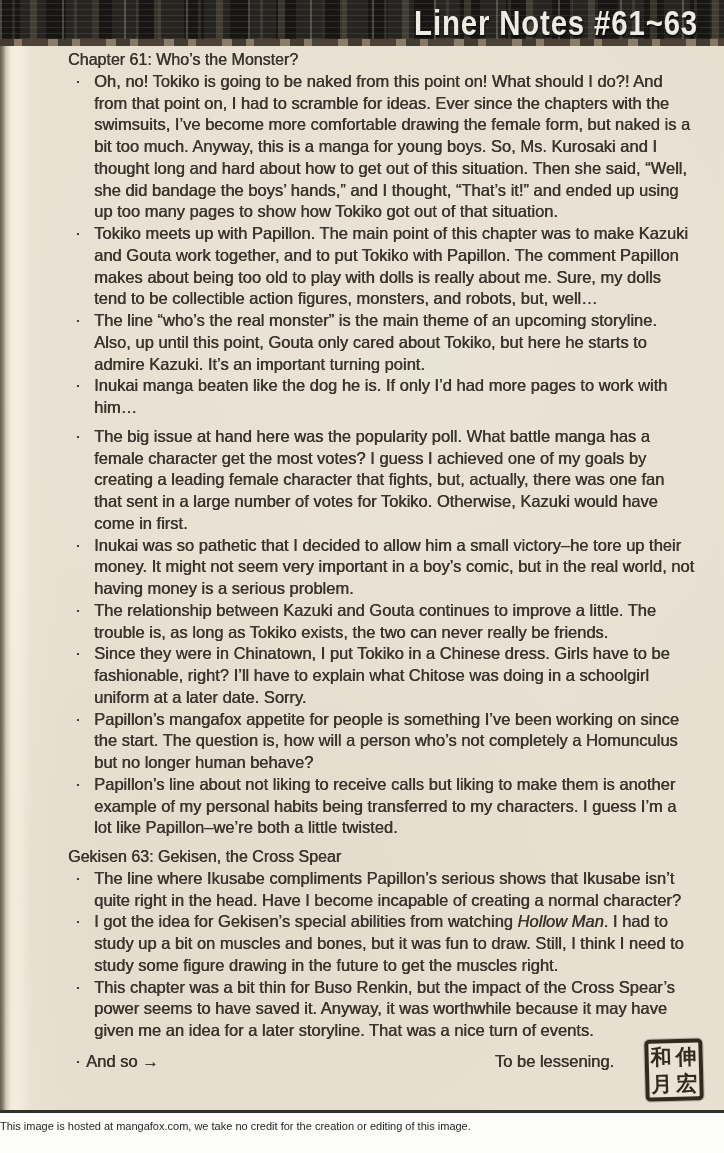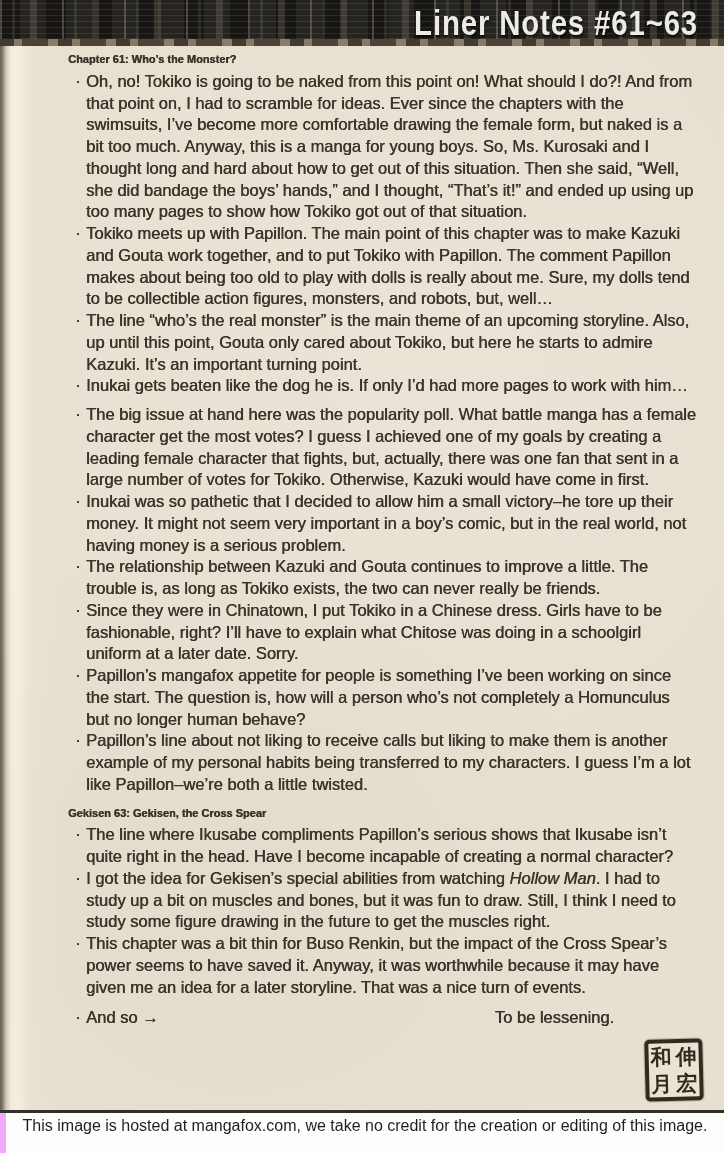--- a/index.html
+++ b/index.html
@@ -41,48 +41,48 @@
         #f3eddd 11px, #f4efe0 18px, #eae3d4 32px, #e8e1d2 60px, #e7e0d1 100%);
   }
   .content{
     position:relative;padding:3px 28px 0 68px;
     font-size:16.5px;line-height:21.75px;color:#3a352d;
     text-shadow:.45px 0 0 currentColor; 
   }
   .section{margin:0;}
   .section + .section{margin-top:7px;}
   .section-heading{
-    margin:0;font-size:11px;line-height:21.75px;font-weight:bold;
+    margin:0;font-size:16px;line-height:21.75px;font-weight:normal;
     text-shadow:.45px 0 0 currentColor;
   }
   .bullet{display:flex;}
   .bullet-marker{flex:none;width:18px;text-indent:7px;}
-  .bullet-text{flex:1;}
+  .bullet-text{flex:1;margin-left:8px;}
   .bullet-text i{}
   .closing-row{
     display:flex;justify-content:space-between;align-items:baseline;
     margin-top:9px;padding-right:82px;
   }
   .closing-left{display:flex;}
   
   .stamp{
     position:absolute;right:21px;bottom:9px;width:50px;height:54px;
     border:4px solid #33291f;border-radius:5px;
     background:rgba(236,228,213,.55);
     display:grid;grid-template-columns:1fr 1fr;grid-template-rows:1fr 1fr;
     transform:rotate(-1.5deg);
     color:#33291f;font-family:"DejaVu Serif",serif;font-weight:bold;
     font-size:21px;line-height:1;box-shadow:0 0 0 1px rgba(51,41,31,.25);
   }
   .stamp-cell{display:flex;align-items:center;justify-content:center;}
   
   .sepline{position:absolute;left:0;right:0;bottom:40px;height:3px;background:#32302b;}
   .site-footer{
-    position:absolute;left:6px;right:0;bottom:0;height:40px;background:#fdfdfc;
-    text-align:center;font-size:16px;line-height:16px;color:#1f1f1f;padding-top:5px;
+    position:absolute;left:0;right:0;bottom:0;height:40px;background:#fdfdfc;
+    text-align:left;font-size:11px;line-height:16px;color:#1f1f1f;padding-top:5px;
     box-sizing:border-box;
   }
   .site-footer p{margin:0;}
 </style>
 </head>
 <body>
 
 <div class="page">
 
   <div class="banner">
@@ -106,21 +106,21 @@
     <span class="bullet-text">Tokiko meets up with Papillon. The main point of this chapter was to make Kazuki and Gouta work together, and to put Tokiko with Papillon. The comment Papillon makes about being too old to play with dolls is really about me. Sure, my dolls tend to be collectible action figures, monsters, and robots, but, well…</span>
   </div>
 
   <div class="bullet">
     <span class="bullet-marker">·</span>
     <span class="bullet-text">The line “who’s the real monster” is the main theme of an upcoming storyline. Also, up until this point, Gouta only cared about Tokiko, but here he starts to admire Kazuki. It’s an important turning point.</span>
   </div>
 
   <div class="bullet">
     <span class="bullet-marker">·</span>
-    <span class="bullet-text">Inukai gets beaten like the dog he is. If only I’d had more pages to work with him…</span>
+    <span class="bullet-text">Inukai manga beaten like the dog he is. If only I’d had more pages to work with him…</span>
   </div>
 </div>
   </div>
 
   <div class="section">
     <div>
   <div class="bullet">
     <span class="bullet-marker">·</span>
     <span class="bullet-text">The big issue at hand here was the popularity poll. What battle manga has a female character get the most votes? I guess I achieved one of my goals by creating a leading female character that fights, but, actually, there was one fan that sent in a large number of votes for Tokiko. Otherwise, Kazuki would have come in first.</span>
   </div>

